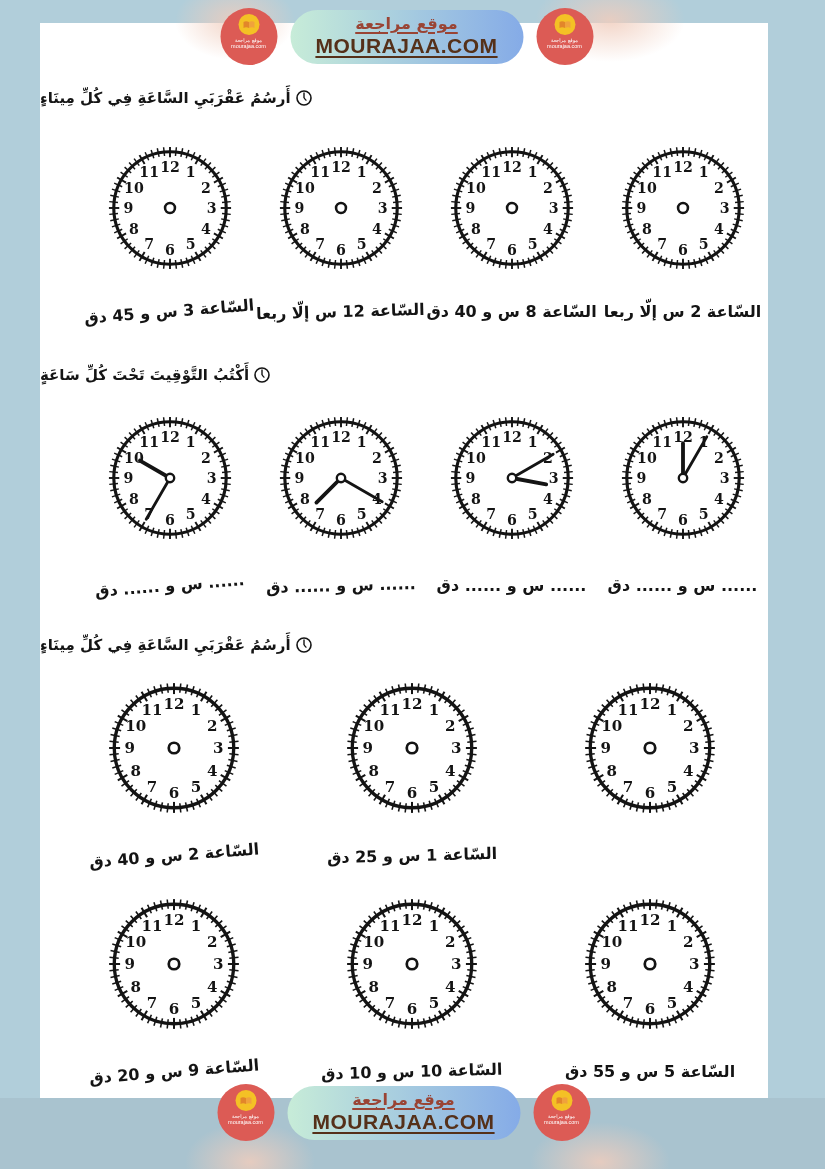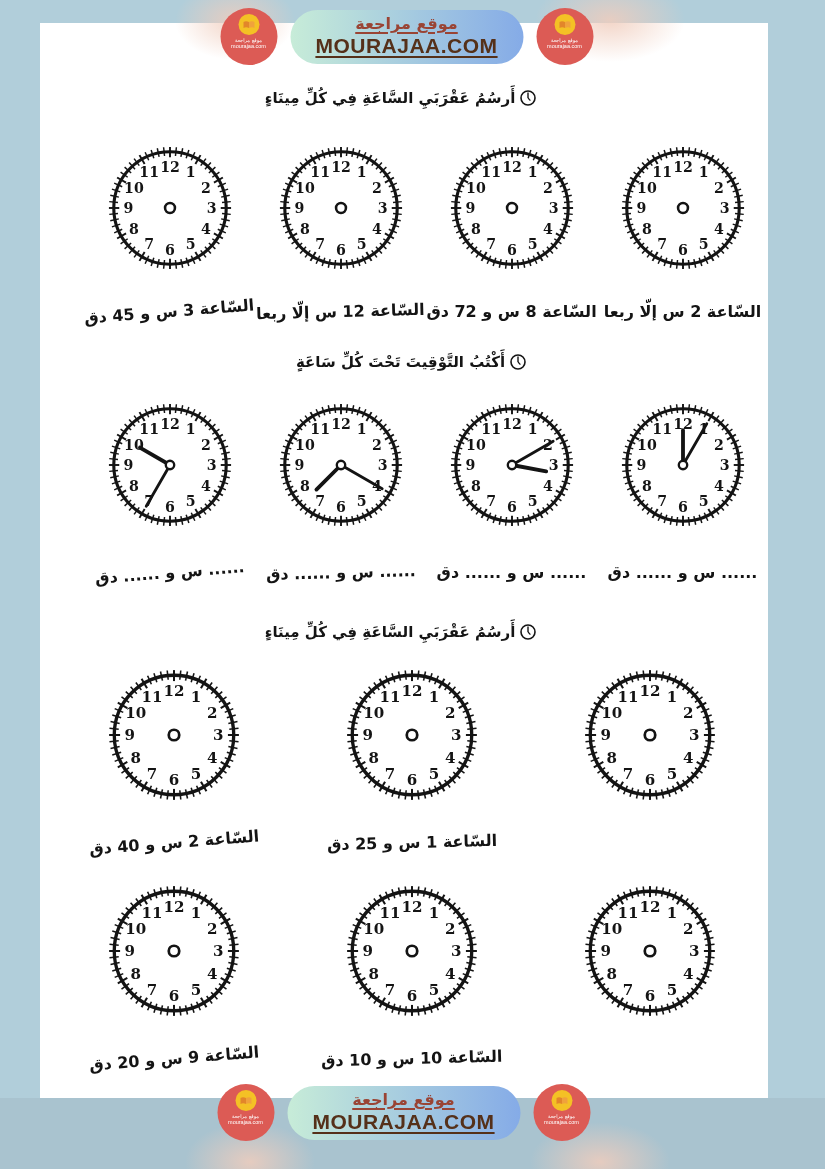--- a/index.html
+++ b/index.html
@@ -33,24 +33,24 @@
   .logo{position:relative;width:57px;height:57px;border-radius:50%;background:var(--logo-red,#dc5b55);
         display:flex;flex-direction:column;align-items:center;}
   .logo-yellow{margin-top:6px;width:21px;height:21px;border-radius:50%;background:var(--logo-yellow,#f4c125);
                display:flex;align-items:center;justify-content:center;}
   .logo-t1{margin-top:2px;font-size:5px;line-height:6px;color:#ffffff;}
   .logo-t2{font-size:5.5px;line-height:7px;color:#ffffff;font-family:"Liberation Sans",sans-serif;}
 
   
   .content{position:relative;width:100%;height:100%;}
   .section-title{direction:rtl;text-align:right;padding-right:6px;font-size:15px;font-weight:bold;
-                 color:#151515;line-height:26px;display:flex;align-items:center;justify-content:center;gap:4px;}
+                 color:#151515;line-height:26px;display:flex;align-items:center;justify-content:flex-end;gap:4px;}
   .section-title .ttl-icon{flex:0 0 auto;display:inline-flex;}
   .t1{margin-top:62px;}
-  .t2{margin-top:23px;padding-left:21px;}
+  .t2{margin-top:36px;}
   .t3{margin-top:32px;}
 
   .clock-row{display:grid;}
   .row-s1{grid-template-columns:repeat(4,171px);padding-left:44px;margin-top:33px;}
   .row-s2{grid-template-columns:repeat(4,171px);padding-left:44px;margin-top:26px;}
   .row-s3{grid-template-columns:repeat(3,238px);padding-left:15px;margin-top:22px;row-gap:26px;}
   .clock-cell{display:flex;flex-direction:column;align-items:center;}
   .row-s1 svg.clock,.row-s2 svg.clock{width:128px;height:128px;}
   .row-s3 svg.clock{width:136px;height:136px;}
   .clock-label{direction:rtl;font-size:16px;font-weight:600;color:#141414;line-height:28px;
@@ -308,21 +308,21 @@
               <text x="92.75" y="109.90415587219196" text-anchor="middle" dominant-baseline="central" font-family="&quot;DejaVu Serif&quot;,serif" font-size="15.5" font-weight="bold" fill="#141414">5</text>
               <text x="70" y="116" text-anchor="middle" dominant-baseline="central" font-family="&quot;DejaVu Serif&quot;,serif" font-size="15.5" font-weight="bold" fill="#141414">6</text>
               <text x="47.25" y="109.90415587219195" text-anchor="middle" dominant-baseline="central" font-family="&quot;DejaVu Serif&quot;,serif" font-size="15.5" font-weight="bold" fill="#141414">7</text>
               <text x="30.595844127808057" y="93.25000000000003" text-anchor="middle" dominant-baseline="central" font-family="&quot;DejaVu Serif&quot;,serif" font-size="15.5" font-weight="bold" fill="#141414">8</text>
               <text x="24.5" y="70.50000000000001" text-anchor="middle" dominant-baseline="central" font-family="&quot;DejaVu Serif&quot;,serif" font-size="15.5" font-weight="bold" fill="#141414">9</text>
               <text x="30.595844127808043" y="47.75" text-anchor="middle" dominant-baseline="central" font-family="&quot;DejaVu Serif&quot;,serif" font-size="15.5" font-weight="bold" fill="#141414">10</text>
               <text x="47.24999999999998" y="31.095844127808057" text-anchor="middle" dominant-baseline="central" font-family="&quot;DejaVu Serif&quot;,serif" font-size="15.5" font-weight="bold" fill="#141414">11</text>
               <text x="69.99999999999999" y="25" text-anchor="middle" dominant-baseline="central" font-family="&quot;DejaVu Serif&quot;,serif" font-size="15.5" font-weight="bold" fill="#141414">12</text>
               <circle cx="70" cy="70" r="5.4" fill="#fff" stroke="#141414" stroke-width="2.8"></circle>
             </svg>
-            <div class="clock-label" dir="rtl">السّاعة 8 س و 72 دق</div>
+            <div class="clock-label" dir="rtl">السّاعة 8 س و 40 دق</div>
           </div>
           <div class="clock-cell">
             <svg viewBox="0 0 140 140" class="clock">
               <circle cx="70" cy="70" r="61.5" fill="none" stroke="#141414" stroke-width="3.4"></circle>
               <line x1="70" y1="14.5" x2="70" y2="3.200000000000003" stroke="#141414" stroke-width="2.1"></line>
               <line x1="75.97902809890978" y1="13.113347584934765" x2="76.98250134627925" y2="3.565937389399352" stroke="#141414" stroke-width="1.6"></line>
               <line x1="81.89254871477583" y1="14.049957238026309" x2="83.88850094662632" y2="4.659740270981786" stroke="#141414" stroke-width="1.6"></line>
               <line x1="87.675772078247" y1="15.599567267917216" x2="90.64233522424648" y2="6.469424711483747" stroke="#141414" stroke-width="1.6"></line>
               <line x1="93.26533598393577" y1="17.745199822843226" x2="97.17000775746345" y2="8.975163429474264" stroke="#141414" stroke-width="1.6"></line>
               <line x1="97.75" y1="21.935590089963654" x2="103.39999999999999" y2="12.149503027199493" stroke="#141414" stroke-width="2.1"></line>
@@ -1210,20 +1210,21 @@
               <text x="92.75" y="109.90415587219196" text-anchor="middle" dominant-baseline="central" font-family="&quot;DejaVu Serif&quot;,serif" font-size="15.5" font-weight="bold" fill="#141414">5</text>
               <text x="70" y="116" text-anchor="middle" dominant-baseline="central" font-family="&quot;DejaVu Serif&quot;,serif" font-size="15.5" font-weight="bold" fill="#141414">6</text>
               <text x="47.25" y="109.90415587219195" text-anchor="middle" dominant-baseline="central" font-family="&quot;DejaVu Serif&quot;,serif" font-size="15.5" font-weight="bold" fill="#141414">7</text>
               <text x="30.595844127808057" y="93.25000000000003" text-anchor="middle" dominant-baseline="central" font-family="&quot;DejaVu Serif&quot;,serif" font-size="15.5" font-weight="bold" fill="#141414">8</text>
               <text x="24.5" y="70.50000000000001" text-anchor="middle" dominant-baseline="central" font-family="&quot;DejaVu Serif&quot;,serif" font-size="15.5" font-weight="bold" fill="#141414">9</text>
               <text x="30.595844127808043" y="47.75" text-anchor="middle" dominant-baseline="central" font-family="&quot;DejaVu Serif&quot;,serif" font-size="15.5" font-weight="bold" fill="#141414">10</text>
               <text x="47.24999999999998" y="31.095844127808057" text-anchor="middle" dominant-baseline="central" font-family="&quot;DejaVu Serif&quot;,serif" font-size="15.5" font-weight="bold" fill="#141414">11</text>
               <text x="69.99999999999999" y="25" text-anchor="middle" dominant-baseline="central" font-family="&quot;DejaVu Serif&quot;,serif" font-size="15.5" font-weight="bold" fill="#141414">12</text>
               <circle cx="70" cy="70" r="5.4" fill="#fff" stroke="#141414" stroke-width="2.8"></circle>
             </svg>
+            <div class="clock-label" dir="rtl">السّاعة 5 س و 55 دق</div>
           </div>
         </div>
 
     </div>
   </div>
 
   <div class="blob b1"></div>
   <div class="blob b2"></div>
   <div class="blob b3"></div>
   <div class="blob b4"></div>

